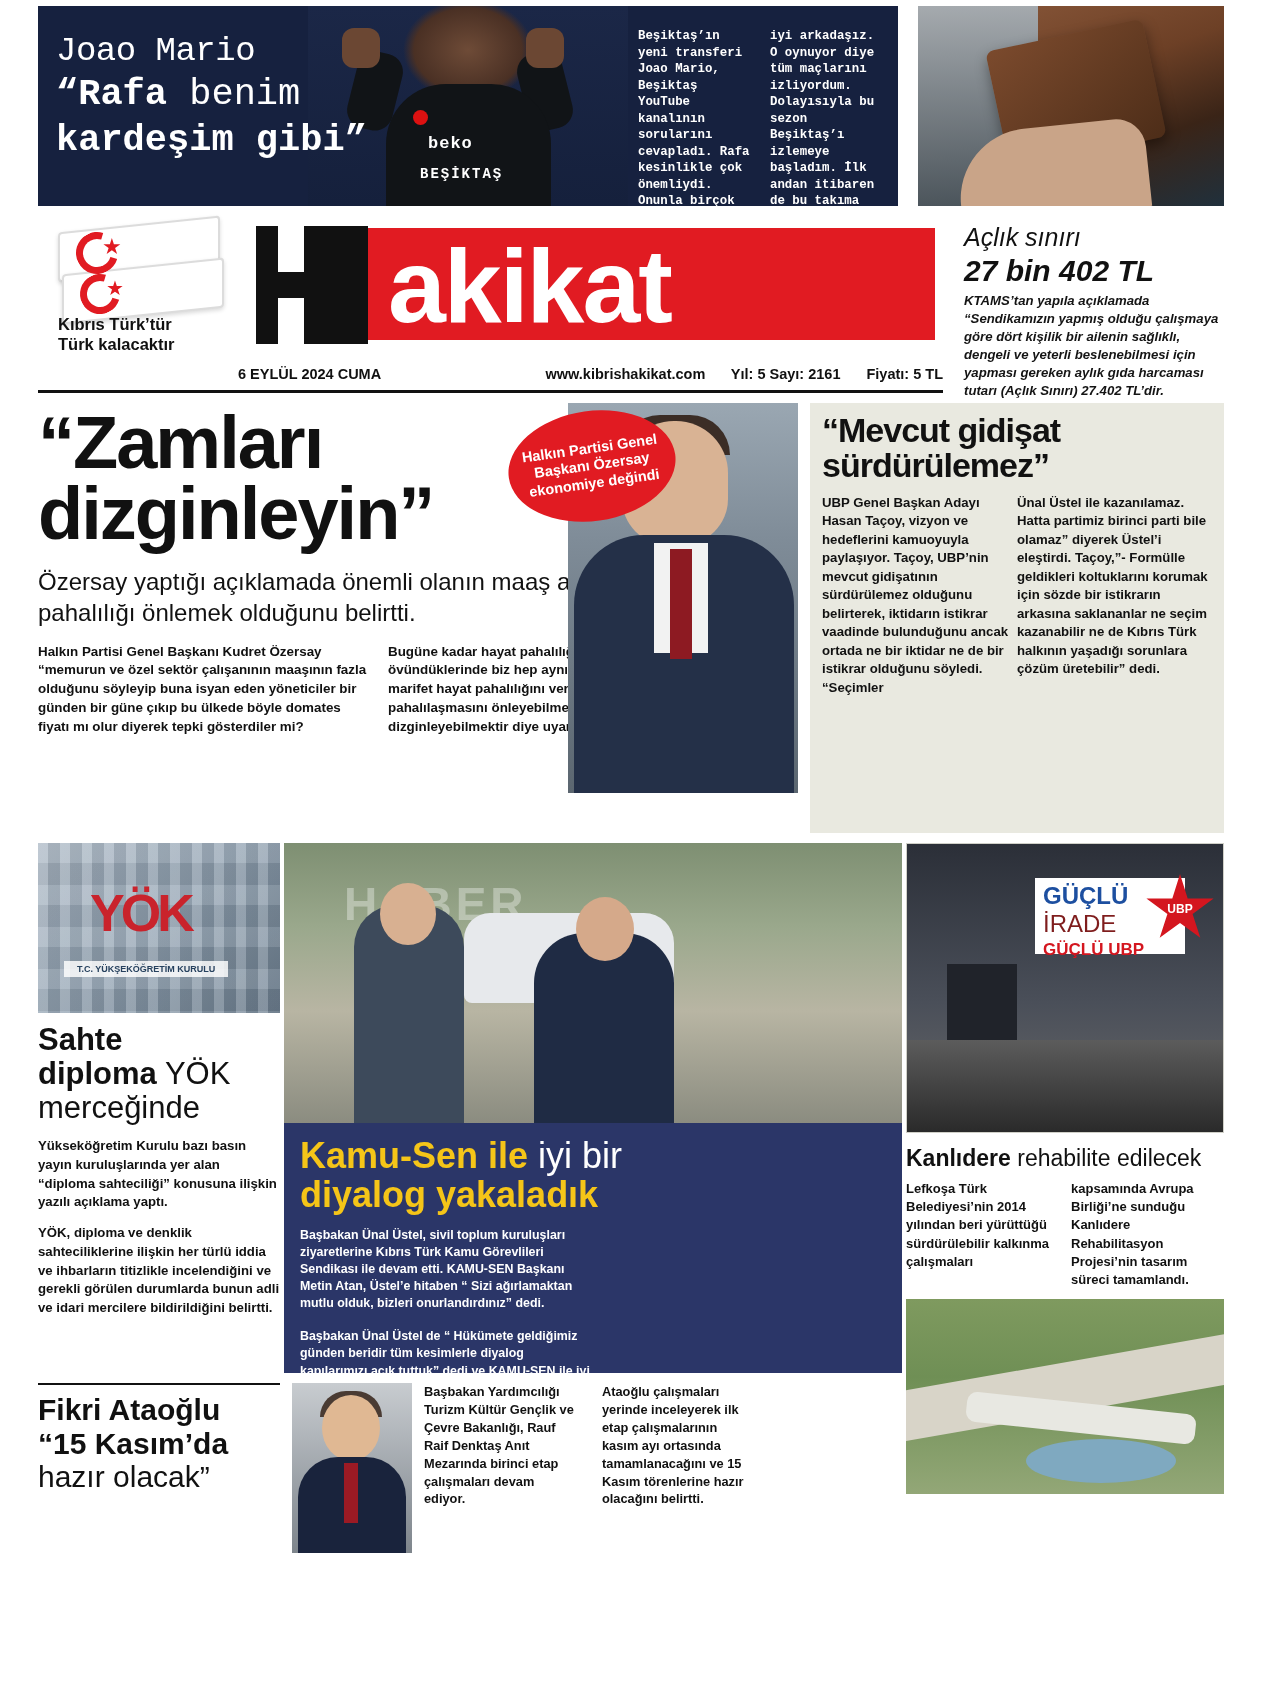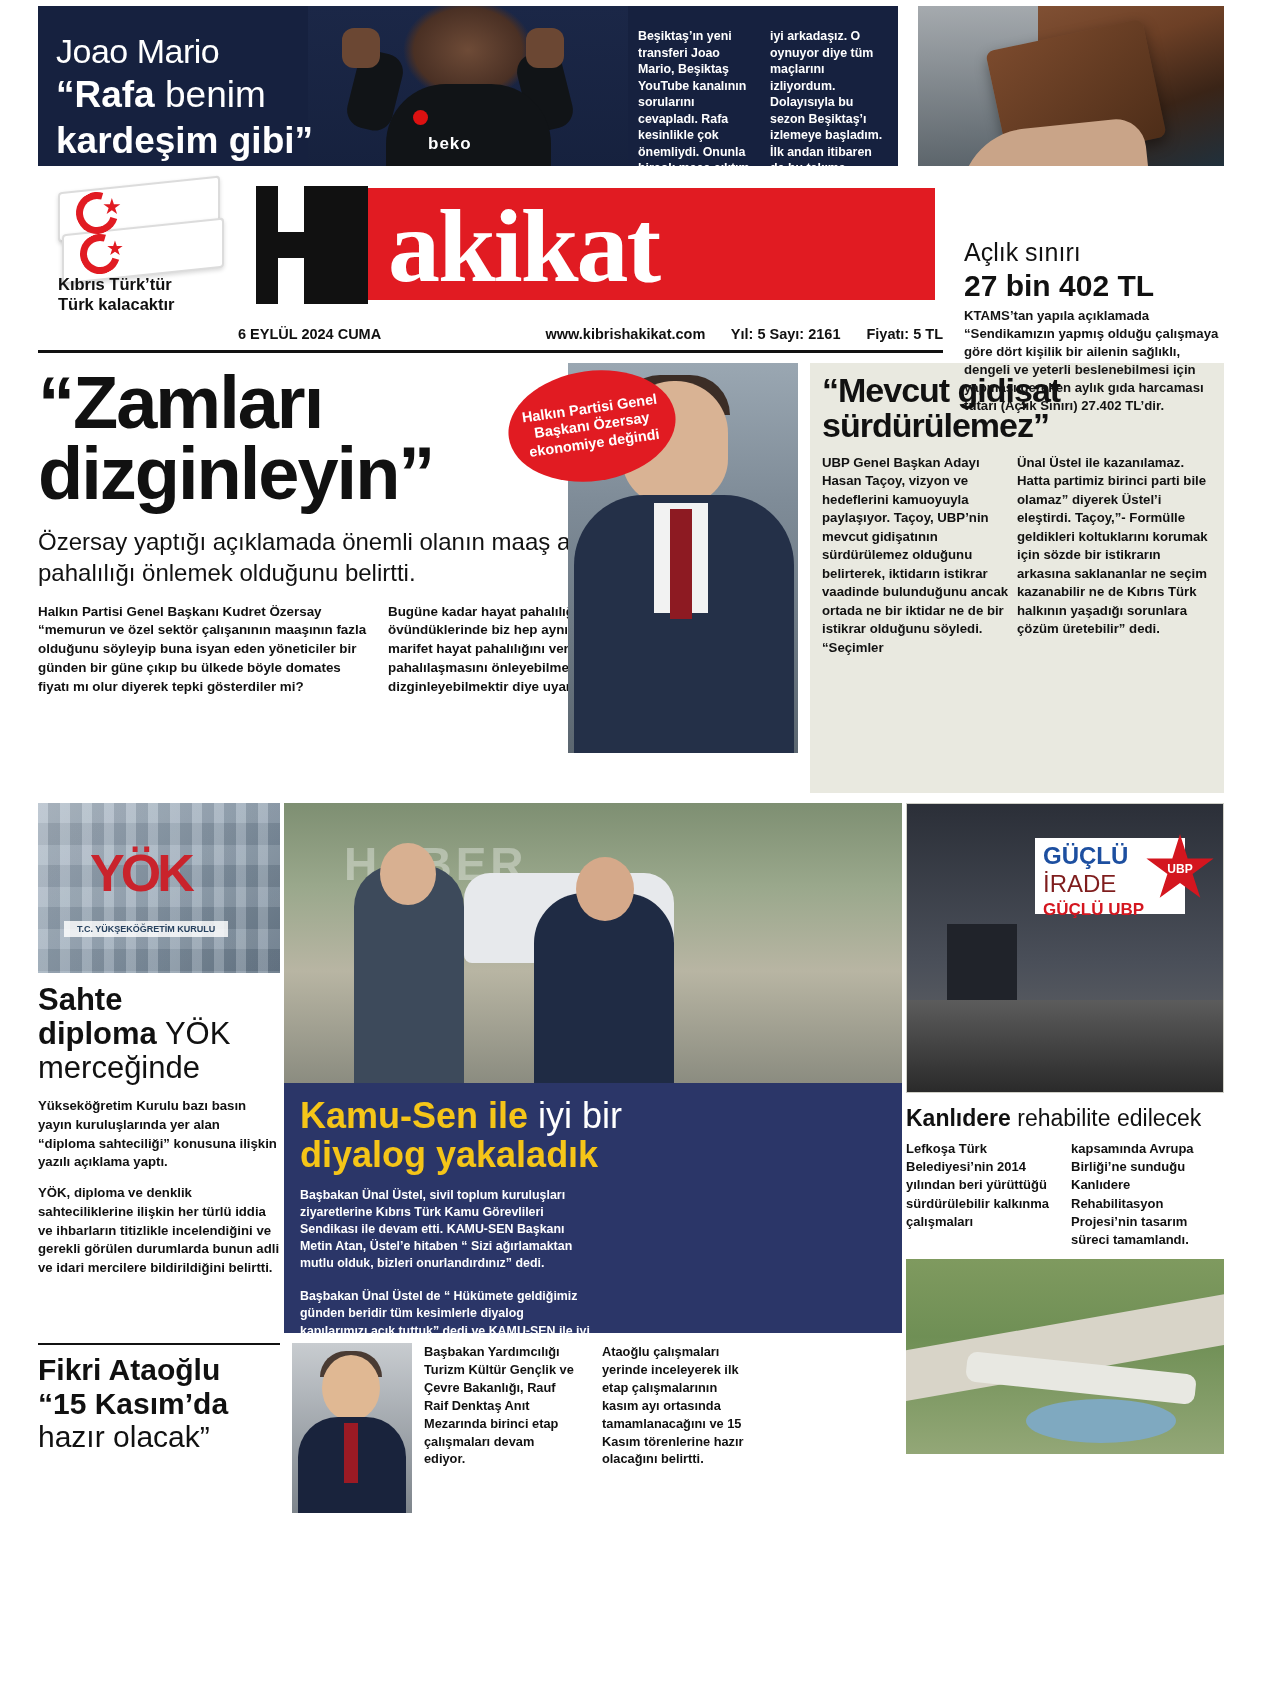--- a/index.html
+++ b/index.html
@@ -20,22 +20,23 @@
     width: 1262px;
     height: 1700px;
     background: #fff;
     box-sizing: border-box;
     padding: 6px 38px 10px 38px;
   }
 
   
   .topbar {
     display: flex;
-    height: 160px;
+    height: 200px;
     gap: 20px;
+    font-family: Liberation Mono, monospace;
   }
   .topbar-left {
     position: relative;
     flex: 0 0 860px;
     background: #16213f;
     overflow: hidden;
     display: flex;
   }
   .joao-title {
     position: absolute;
@@ -319,21 +320,21 @@
     background: #e11b22;
   }
   .logo-text {
     position: absolute;
     left: 20px; top: 12px;
     font-size: 104px;
     line-height: 92px;
     font-weight: 700;
     color: #fff;
     letter-spacing: -2px;
-    font-family: Liberation Serif, serif;
+    font-family: Liberation Sans, sans-serif;
   }
   .mh-meta {
     position: absolute;
     left: 0; bottom: 8px;
     width: 100%;
     display: flex;
     align-items: baseline;
     font-size: 14.5px;
     color: #111;
   }
@@ -742,21 +743,21 @@
     </div>
     <div class="topbar-right">
       <div class="wallet-photo">
         <div class="shelf"></div>
         <div class="wallet"></div>
         <div class="hand"></div>
       </div>
     </div>
   </div>
 
-  <div style="position:absolute; left:960px; top:230px; width:262px;" class="hunger">
+  <div style="position:absolute; left:960px; top:215px; width:262px;font-style:italic;" class="hunger">
     <h3>Açlık sınırı</h3>
     <div class="big">27 bin 402 TL</div>
     <p>KTAMS’tan yapıla açıklamada “Sendikamızın yapmış olduğu çalışmaya göre dört kişilik bir ailenin sağlıklı, dengeli ve yeterli beslenebilmesi için yapması gereken aylık gıda harcaması tutarı (Açlık Sınırı) 27.402 TL’dir.</p>
   </div>
 
   <div class="masthead" style="width:905px;">
     <div class="mh-left">
       <div class="flag">
         <div class="band b1"></div>
         <div class="band b2"></div>

